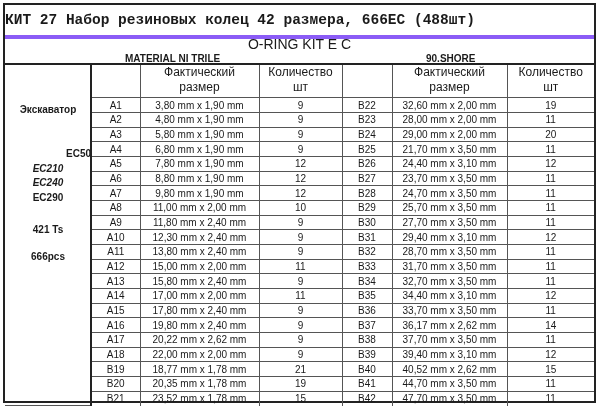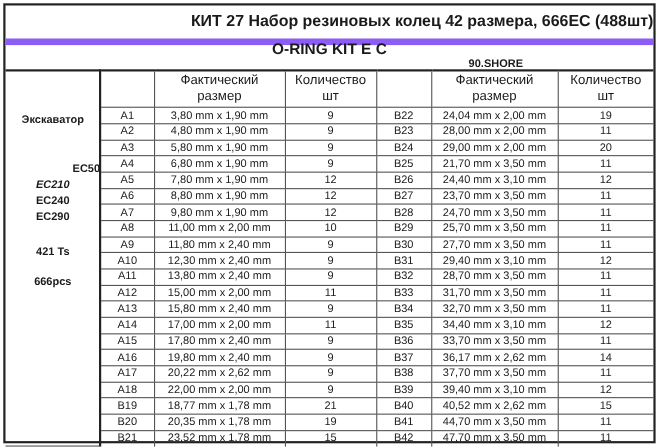--- a/index.html
+++ b/index.html
@@ -1,24 +1,24 @@
 <!DOCTYPE html>
 <html><head>
 <meta charset="utf-8">
 <style>
   html, body { margin: 0; padding: 0; background: #ffffff; }
   body { width: 600px; height: 407px; position: relative; overflow: hidden;
          font-family: "Liberation Sans", "DejaVu Sans", sans-serif; color: #1a1a1a; }
   .sheet { position: absolute; left: 3px; top: 3px; width: 593px; height: 400px;
            border: 2px solid #222; box-sizing: border-box; }
   .title { position: absolute; left: 0; top: 0; width: 100%; height: 30px;
-           border-bottom: 6px solid #8b5cf6; text-align: right; font-weight: bold;
-           font-size: 14.5px; line-height: 30px; }
+           border-bottom: 4px solid #8b5cf6; text-align: left; font-weight: bold;
+           font-size: 14.5px; line-height: 30px; font-family: Liberation Mono, monospace; }
   .subtitle { position: absolute; left: 0; top: 30px; width: 100%; height: 18px;
-              text-align: center; font-weight: bold; font-size: 14px; line-height: 18px; }
+              text-align: center; font-weight: normal; font-size: 14px; line-height: 18px; }
   .material { position: absolute; top: 48px; height: 11px; font-weight: bold;
               font-size: 10px; line-height: 11px; }
   .mat-left { left: 120px; }
   .mat-right { left: 421px; text-align: center; }
   table { position: absolute; left: 0; top: 58px; width: 589px; border-collapse: collapse;
           table-layout: fixed; }
   td, th { border: 1px solid #555; padding: 0; text-align: center; font-weight: normal;
            font-size: 10px; height: 13.6px; line-height: 13px; white-space: nowrap; overflow: hidden; }
   tr.head th { height: 32px; font-size: 12px; line-height: 15px; vertical-align: top; padding-top: 0; margin-left: 32px; }
   tr.head th.leftcell { border-top: 2px solid #222; border-right: 2px solid #222; border-left: none; }
@@ -26,58 +26,59 @@
   .leftinfo { position: absolute; left: 0; width: 86px; text-align: center; font-weight: bold; font-size: 10px; }
   tr td:last-child, tr th:last-child { border-right: none; }
   tr:last-child td { border-bottom: none; }
 </style>
 </head>
 <body>
 
 <div class="sheet">
   <div class="title">КИТ 27 Набор резиновых колец 42 размера, 666EC (488шт)</div>
   <div class="subtitle">O-RING KIT   E C</div>
+  <div class="material mat-left">MATERIAL NI TRILE</div>
   <div class="material mat-right">90.SHORE</div>
 
   <table>
     <colgroup>
       <col style="width:86px">
       <col style="width:49px">
       <col style="width:119px">
       <col style="width:83px">
       <col style="width:50px">
       <col style="width:115px">
       <col style="width:87px">
     </colgroup>
     <tbody id="tbody">
       <tr class="head">
         <th class="leftcell" rowspan="22" style="position:relative;vertical-align:top;">
           <div id="leftinfo" style="position:relative;height:340px;padding-left:11px;">
               <div class="leftinfo" style="top: 37px;">Экскаватор</div>
               <div class="leftinfo" style="top: 81px; text-align: right;">EC50</div>
               <div class="leftinfo" style="top: 96px; font-style: italic;">EC210</div>
-              <div class="leftinfo" style="top: 110px;">EC240</div>
+              <div class="leftinfo" style="top: 110px; font-style: italic;">EC240</div>
               <div class="leftinfo" style="top: 125px;">EC290</div>
               <div class="leftinfo" style="top: 157px;">421 Ts</div>
               <div class="leftinfo" style="top: 184px;">666pcs</div>
             </div>
         </th>
         <th></th>
         <th><span>Фактический</span><br><span>размер</span></th>
         <th><span>Количество</span><br><span>шт</span></th>
         <th></th>
         <th><span>Фактический</span><br><span>размер</span></th>
         <th><span>Количество</span><br><span>шт</span></th>
       </tr>
     <tr>
           <td>A1</td>
           <td>3,80 mm x 1,90 mm</td>
           <td>9</td>
           <td>B22</td>
-          <td>24,04 mm x 2,00 mm</td>
+          <td>32,60 mm x 2,00 mm</td>
           <td>19</td>
         </tr>
         <tr>
           <td>A2</td>
           <td>4,80 mm x 1,90 mm</td>
           <td>9</td>
           <td>B23</td>
           <td>28,00 mm x 2,00 mm</td>
           <td>11</td>
         </tr>

